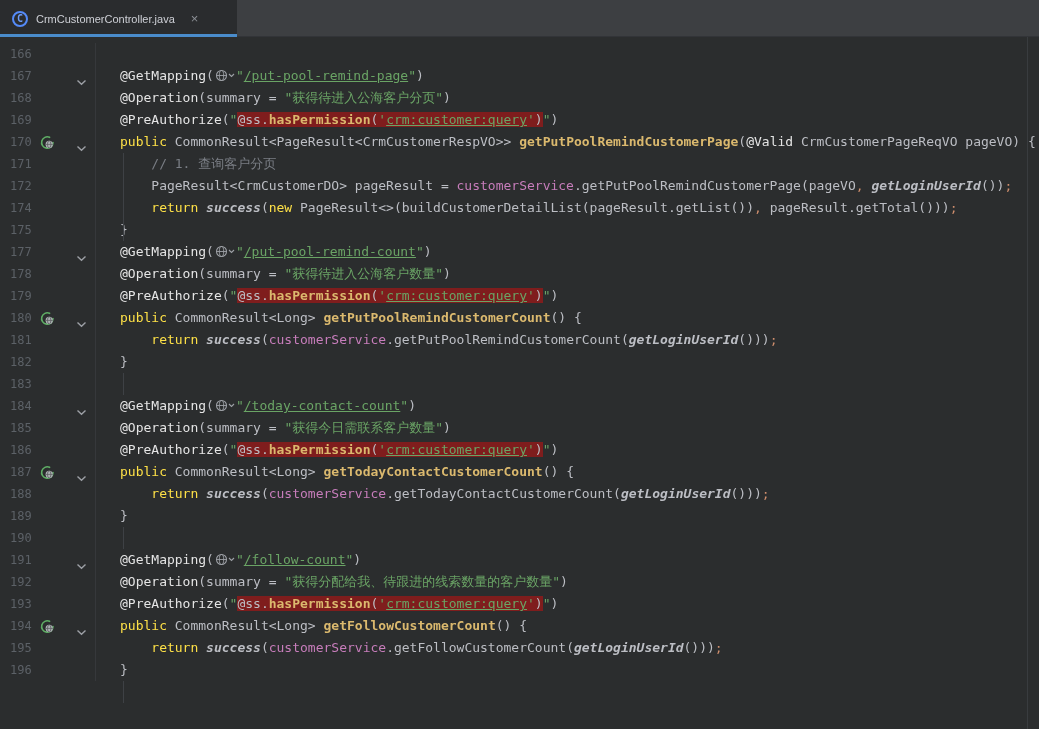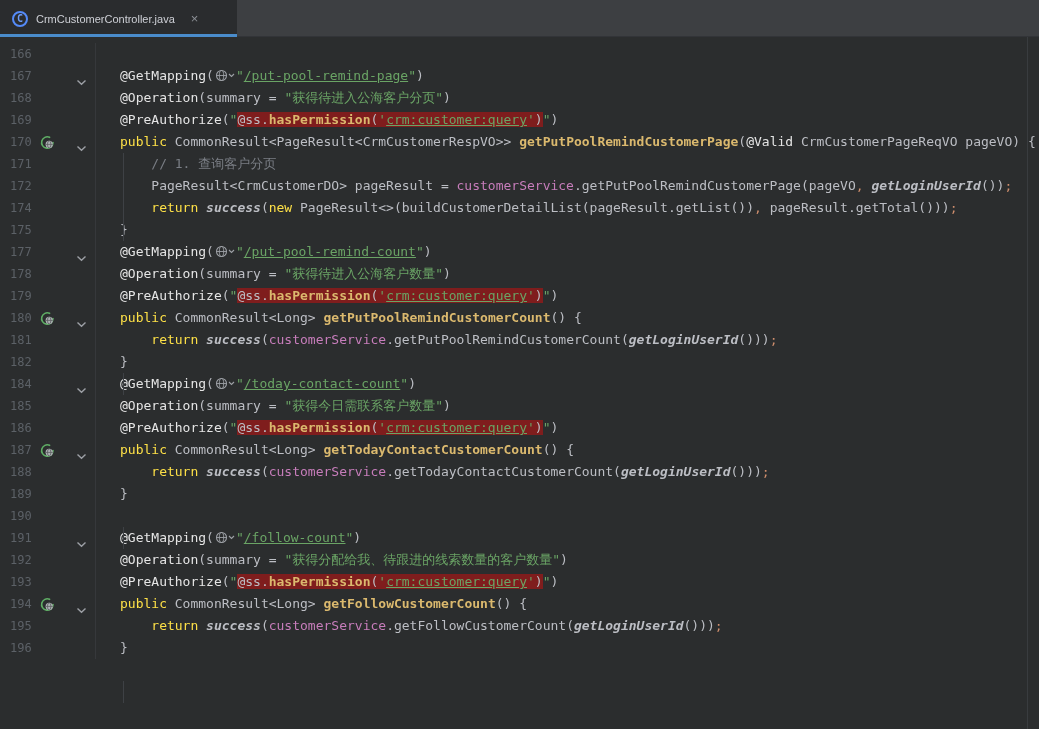--- a/index.html
+++ b/index.html
@@ -93,20 +93,21 @@
         <div class="row"><span class="gutter"><span class="gnum">180</span><span class="gicon"><svg width="15" height="15" viewBox="0 0 15 15">
                 <path d="M13 7.5a5.7 5.7 0 1 1-3.4-5.2" fill="none" stroke="#5FAD65" stroke-width="1.6" stroke-linecap="round"></path>
                 <circle cx="9.2" cy="9.4" r="3.6" fill="#AEB1B5"></circle>
                 <ellipse cx="9.2" cy="9.4" rx="1.7" ry="3.6" fill="none" stroke="#5A5D60" stroke-width="0.8"></ellipse>
                 <line x1="5.6" y1="9.4" x2="12.8" y2="9.4" stroke="#5A5D60" stroke-width="0.8"></line>
               </svg></span><span class="gfold"><svg width="11" height="7" viewBox="0 0 11 7">
                 <polyline points="1.5,1.5 5.5,5.2 9.5,1.5" fill="none" stroke="#9DA0A6" stroke-width="1.4"></polyline>
               </svg></span></span><span class="code"><span class="tk kw">public </span><span class="tk txt">CommonResult&lt;Long&gt; </span><span class="tk mdecl">getPutPoolRemindCustomerCount</span><span class="tk txt">() {</span></span></div>
         <div class="row"><span class="gutter"><span class="gnum">181</span><span class="gicon"></span><span class="gfold"></span></span><span class="code"><span class="tk kw">    return </span><span class="tk smcall">success</span><span class="tk txt">(</span><span class="tk field">customerService</span><span class="tk txt">.getPutPoolRemindCustomerCount(</span><span class="tk smcall">getLoginUserId</span><span class="tk txt">()))</span><span class="tk po">;</span></span></div>
         <div class="row"><span class="gutter"><span class="gnum">182</span><span class="gicon"></span><span class="gfold"></span></span><span class="code"><span class="tk txt">}</span></span></div>
+        <div class="row"><span class="gutter"><span class="gnum">183</span><span class="gicon"></span><span class="gfold"></span></span><span class="code"></span></div>
         <div class="row"><span class="gutter"><span class="gnum">184</span><span class="gicon"></span><span class="gfold"><svg width="11" height="7" viewBox="0 0 11 7">
                 <polyline points="1.5,1.5 5.5,5.2 9.5,1.5" fill="none" stroke="#9DA0A6" stroke-width="1.4"></polyline>
               </svg></span></span><span class="code"><span class="tk ann">@GetMapping</span><span class="tk txt">(</span><span class="inlay-wrap"><svg width="13" height="13" viewBox="0 0 13 13">
                 <circle cx="6.5" cy="6.5" r="5" fill="none" stroke="#9DA0A6" stroke-width="1.1"></circle>
                 <ellipse cx="6.5" cy="6.5" rx="2.2" ry="5" fill="none" stroke="#9DA0A6" stroke-width="0.9"></ellipse>
                 <line x1="1.7" y1="6.5" x2="11.3" y2="6.5" stroke="#9DA0A6" stroke-width="0.9"></line>
               </svg><svg width="7" height="5" viewBox="0 0 7 5">
                 <polyline points="1,1 3.5,3.5 6,1" fill="none" stroke="#9DA0A6" stroke-width="1.1"></polyline>
               </svg></span><span class="tk str">"</span><span class="tk stru">/today-contact-count</span><span class="tk str">"</span><span class="tk txt">)</span></span></div>
         <div class="row"><span class="gutter"><span class="gnum">185</span><span class="gicon"></span><span class="gfold"></span></span><span class="code"><span class="tk ann">@Operation</span><span class="tk txt">(summary = </span><span class="tk str">"获得今日需联系客户数量"</span><span class="tk txt">)</span></span></div>

